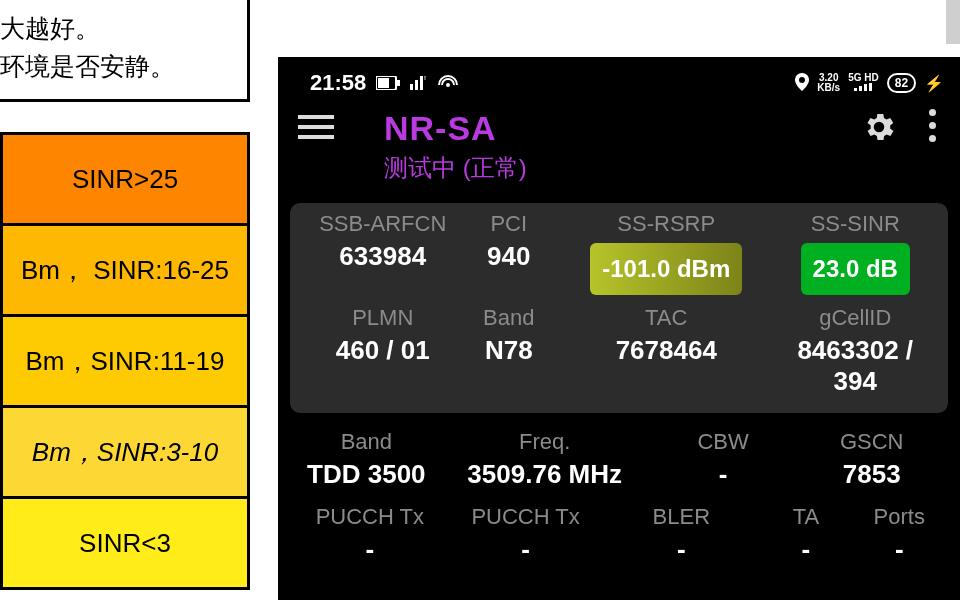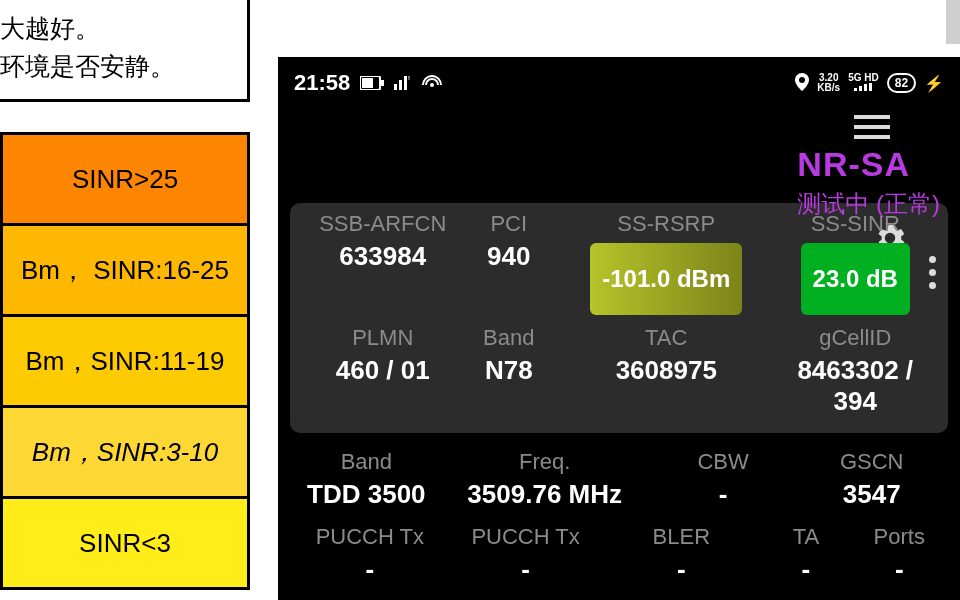--- a/index.html
+++ b/index.html
@@ -11,44 +11,44 @@
   .grade-table{margin-top:30px;border-collapse:collapse;}
   .grade-table td{height:88px;border:3px solid #000;font-size:26px;color:#000;text-align:center;vertical-align:middle;padding:0 6px;}
   .g-orange{background:#fe8500;width:254px;}
   .g-amber{background:#feb801;width:254px;}
   .g-yellow{background:#fecb02;width:254px;}
   .g-light{background:#fdd835;width:254px;font-style:italic;}
   .g-last{background:#ffec19;width:254px;}
 
   
   .phone{position:absolute;left:278px;top:57px;width:682px;height:543px;background:#000;}
-  .statusbar{display:flex;align-items:center;justify-content:space-between;height:52px;padding:0 16px;color:#fff;font-size:22px;font-weight:600;}
+  .statusbar{display:flex;align-items:center;justify-content:space-between;height:52px;padding:0 16px;color:#fff;font-size:22px;font-weight:600;margin-left:16px;}
   .sb-left{display:flex;align-items:center;gap:10px;}
   .sb-right{display:flex;align-items:center;gap:8px;font-size:12px;}
   .sb-right .pill{display:inline-flex;align-items:center;gap:2px;border:2px solid #fff;border-radius:10px;padding:1px 6px;font-size:12px;font-weight:700;}
   .sb-small{font-size:10px;line-height:1;text-align:center;font-weight:700;}
 
-  .appbar{display:flex;align-items:flex-end;height:90px;padding:0 20px;flex-direction:column;}
+  .appbar{display:flex;align-items:flex-start;height:90px;padding:0 20px;}
   .hamburger{width:36px;margin-right:50px;}
   .hamburger div{height:4px;background:#dcdcdc;margin:6px 0;}
   .titles{flex:1;}
   .title-main{color:#b83ae0;font-size:34px;font-weight:600;letter-spacing:1px;}
   .title-sub{color:#b83ae0;font-size:24px;margin-top:4px;}
   .gear{width:36px;height:36px;margin-right:32px;}
   .dots{display:flex;flex-direction:column;gap:6px;margin-right:4px;}
   .dots span{width:7px;height:7px;border-radius:50%;background:#dcdcdc;}
 
   .card{margin:4px 12px 0 12px;background:#2c2c2c;border-radius:10px;padding:8px 14px 16px 14px;}
   .row{display:flex;}
   .cell{flex:1;text-align:center;}
   .cell.narrow{flex:0.6;}
   .cell.wide{flex:1.4;}
   .lbl{color:#8b8b8b;font-size:22px;margin-bottom:4px;}
   .val{color:#fff;font-size:26px;font-weight:600;}
-  .chip{display:inline-block;border-radius:6px;padding:22px 12px;font-size:24px;font-weight:600;margin-top:2px;}
+  .chip{display:inline-block;border-radius:6px;padding:12px 12px;font-size:24px;font-weight:600;margin-top:2px;}
   .chip-warn{background:linear-gradient(90deg,#b7c42a,#7c8419);color:#fff;}
   .chip-ok{background:#00b020;color:#fff;}
 
   .lower{margin:16px 14px 0 14px;}
 
   
   .scroll-stub{position:absolute;right:0;top:0;width:14px;height:44px;background:#cfcfcf;}
 </style>
 </head>
 <body>
@@ -199,21 +199,21 @@
           </div>
       </div>
       <div class="row">
         <div class="cell">
             <div class="val">460 / 01</div>
           </div>
         <div class="cell narrow">
             <div class="val">N78</div>
           </div>
         <div class="cell wide">
-            <div class="val">3608975</div>
+            <div class="val">7678464</div>
           </div>
         <div class="cell">
             <div class="val">8463302 / 394</div>
           </div>
       </div>
     </div>
 
     <div class="lower">
       <div class="row">
         <div class="cell">
@@ -233,21 +233,21 @@
         <div class="cell">
             <div class="val">TDD 3500</div>
           </div>
         <div class="cell wide">
             <div class="val">3509.76 MHz</div>
           </div>
         <div class="cell">
             <div class="val">-</div>
           </div>
         <div class="cell">
-            <div class="val">3547</div>
+            <div class="val">7853</div>
           </div>
       </div>
       <div class="row">
         <div class="cell">
             <div class="lbl">PUCCH Tx</div>
           </div>
         <div class="cell">
             <div class="lbl">PUCCH Tx</div>
           </div>
         <div class="cell">

